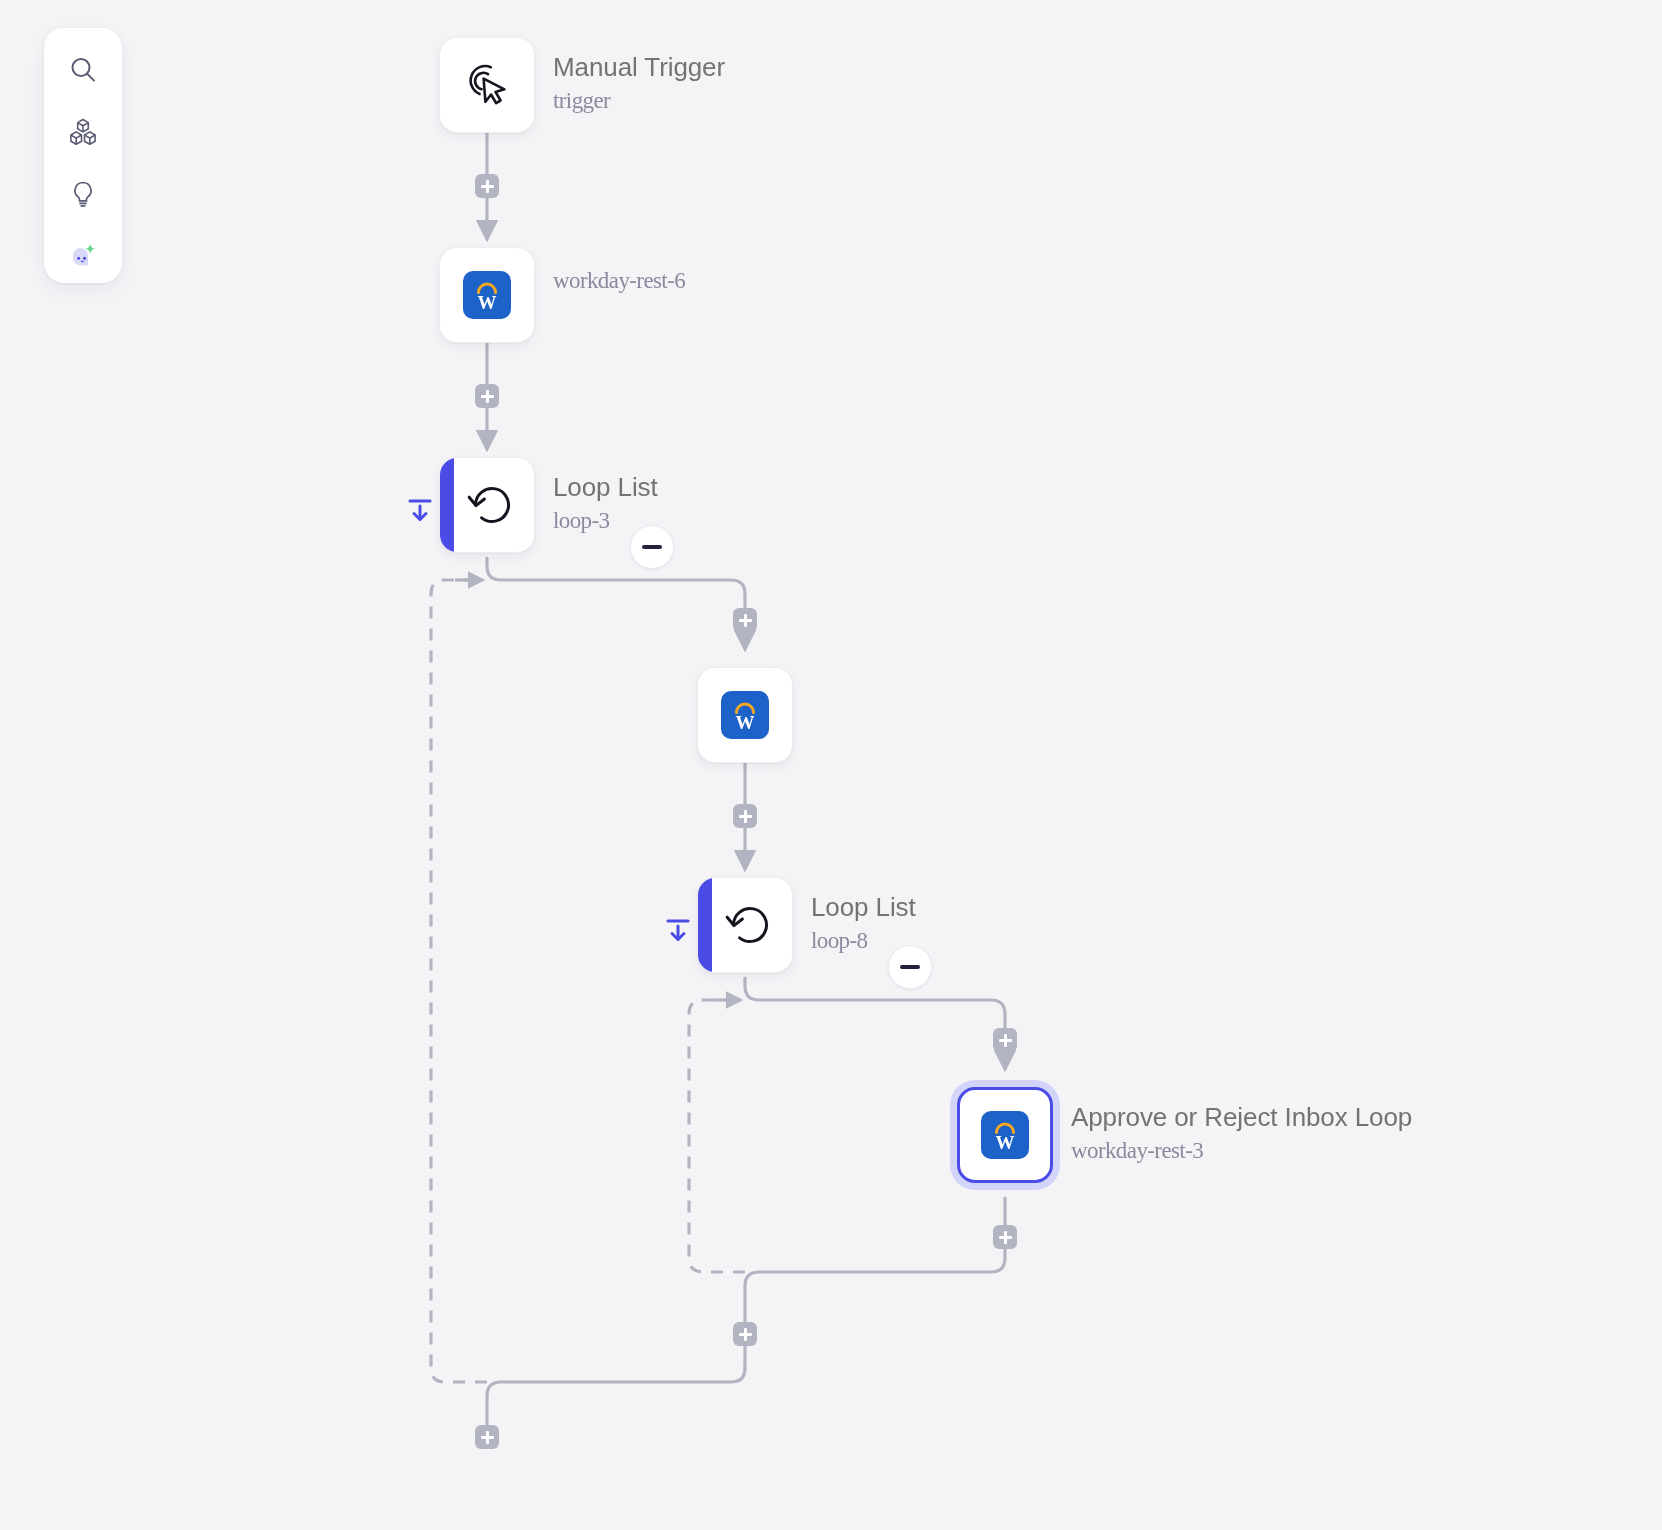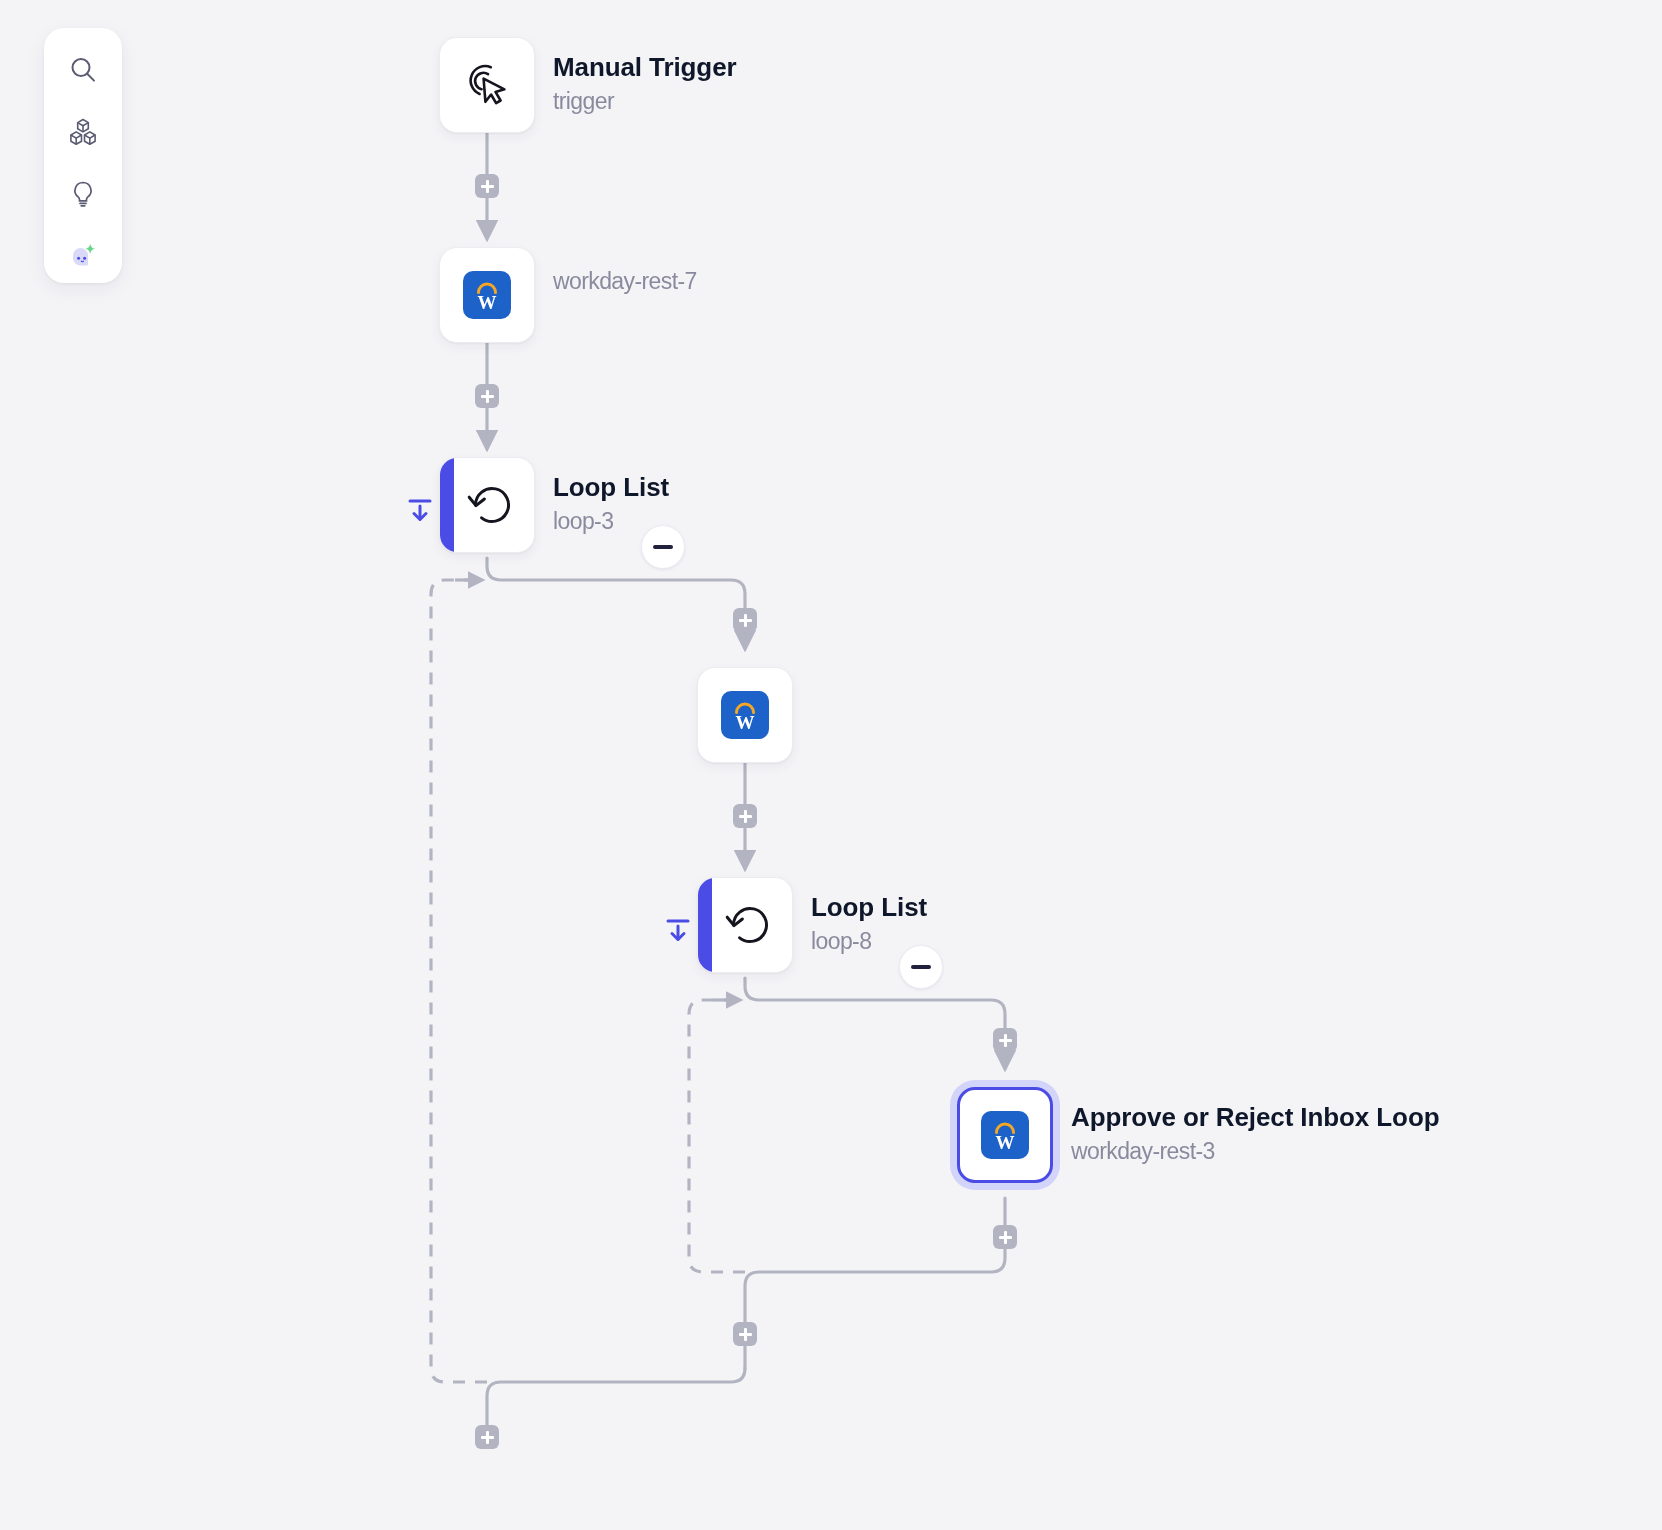--- a/index.html
+++ b/index.html
@@ -84,29 +84,29 @@
     background: #4b4ce6;
   }
 
   .node-label {
     margin-left: 18px;
     padding-top: 16px;
     white-space: nowrap;
   }
   .node-title {
     font-size: 26px;
-    font-weight: 700;
-    color: #0f172a;
+    font-weight: 400;
+    color: #737373;
     letter-spacing: -0.1px;
     line-height: 1.15;
   }
   .node-sub {
     margin-top: 5px;
     font-size: 23px;
-    font-family: Liberation Sans, sans-serif;
+    font-family: Liberation Serif, serif;
     color: #8a8a9e;
     letter-spacing: -0.6px;
   }
 
   
   .wd-tile {
     width: 48px; height: 48px;
     border-radius: 10px;
     background: #1c62c9;
     display: flex; align-items: center; justify-content: center;
@@ -290,21 +290,21 @@
   <div class="node" style="left:439px; top:247px;">
     <div class="node-box">
       <div class="wd-tile">
         <svg width="40" height="40" viewBox="0 0 40 40" fill="none">
           <path d="M11.5 17.5a8.5 8.5 0 0 1 17 0" stroke="#f5a623" stroke-width="3" stroke-linecap="round"></path>
           <text x="20" y="33.5" font-family="Liberation Serif, serif" font-size="19" font-weight="bold" fill="#ffffff" text-anchor="middle">W</text>
         </svg>
       </div>
     </div>
     <div class="node-label">
-      <div class="node-sub">workday-rest-7</div>
+      <div class="node-sub">workday-rest-6</div>
     </div>
   </div>
 
   <div class="loop-insert" style="left:402px; top:492px;">
     <svg width="34" height="34" viewBox="0 0 34 34" fill="none" stroke="#4b4ce6" stroke-width="3" stroke-linecap="round" stroke-linejoin="round">
       <line x1="7" y1="8" x2="27" y2="8"></line>
       <line x1="17" y1="13" x2="17" y2="26"></line>
       <path d="M11 20.5 17 26.5 23 20.5"></path>
     </svg>
   </div>

